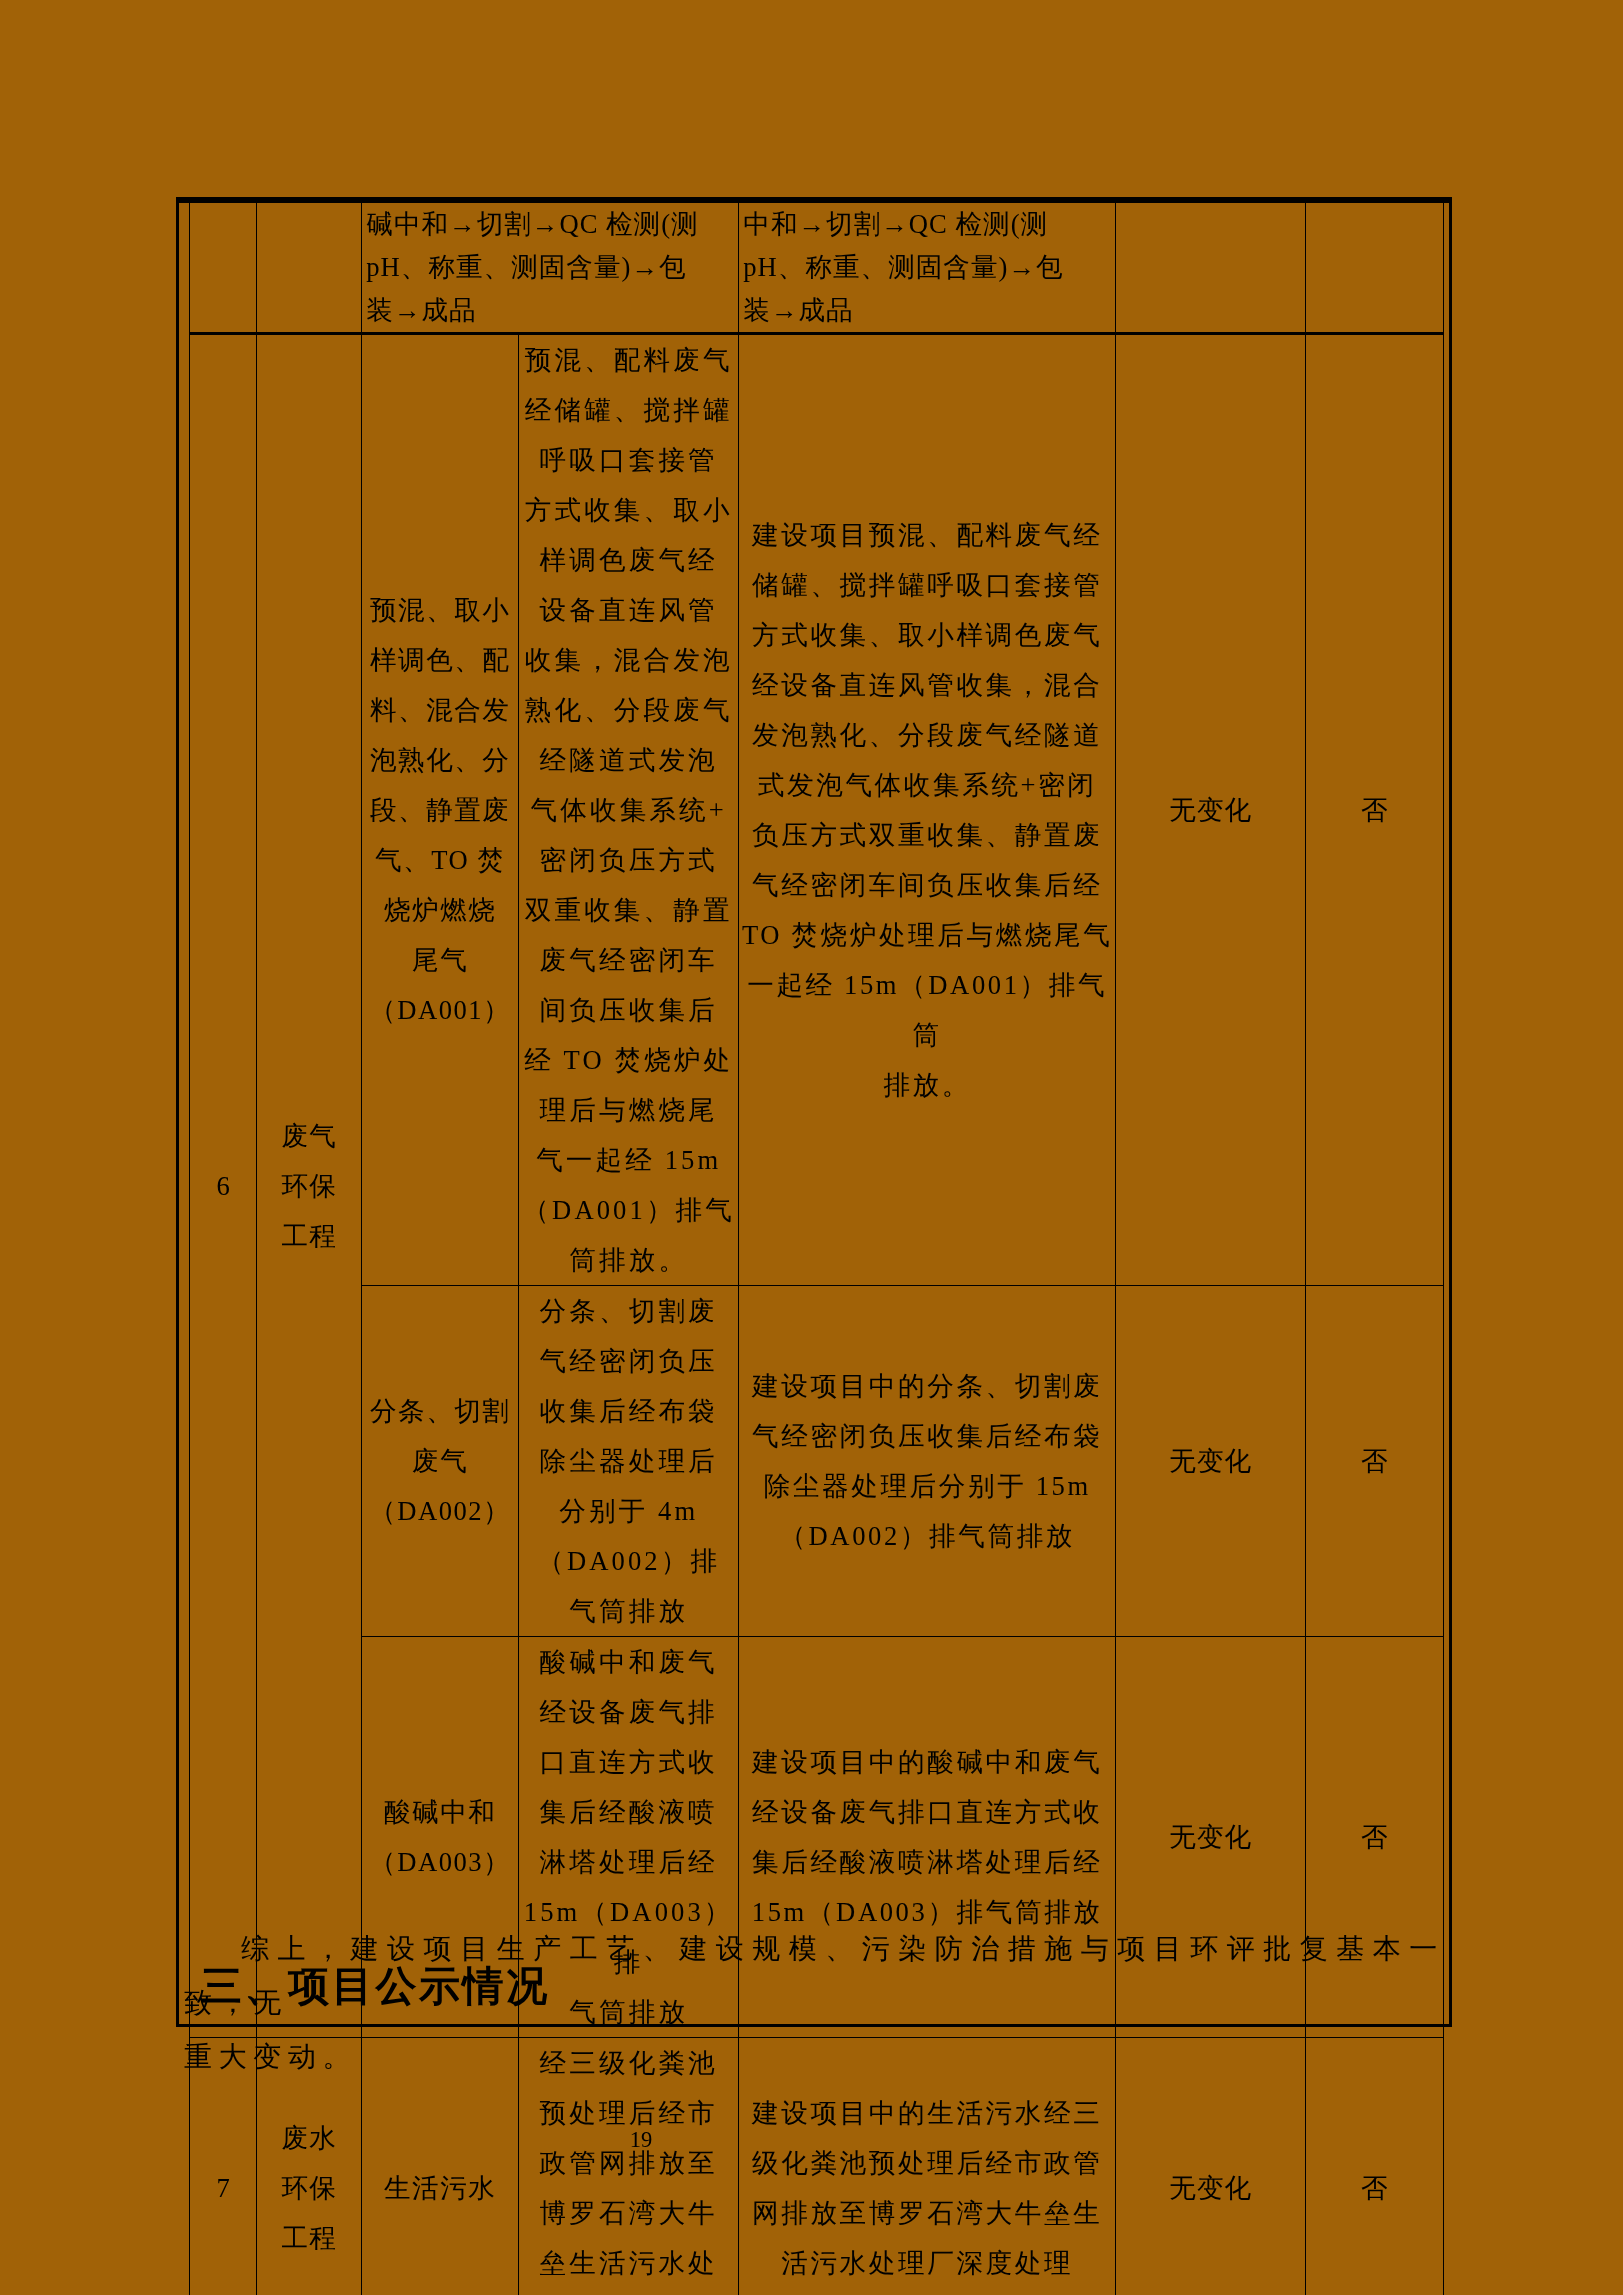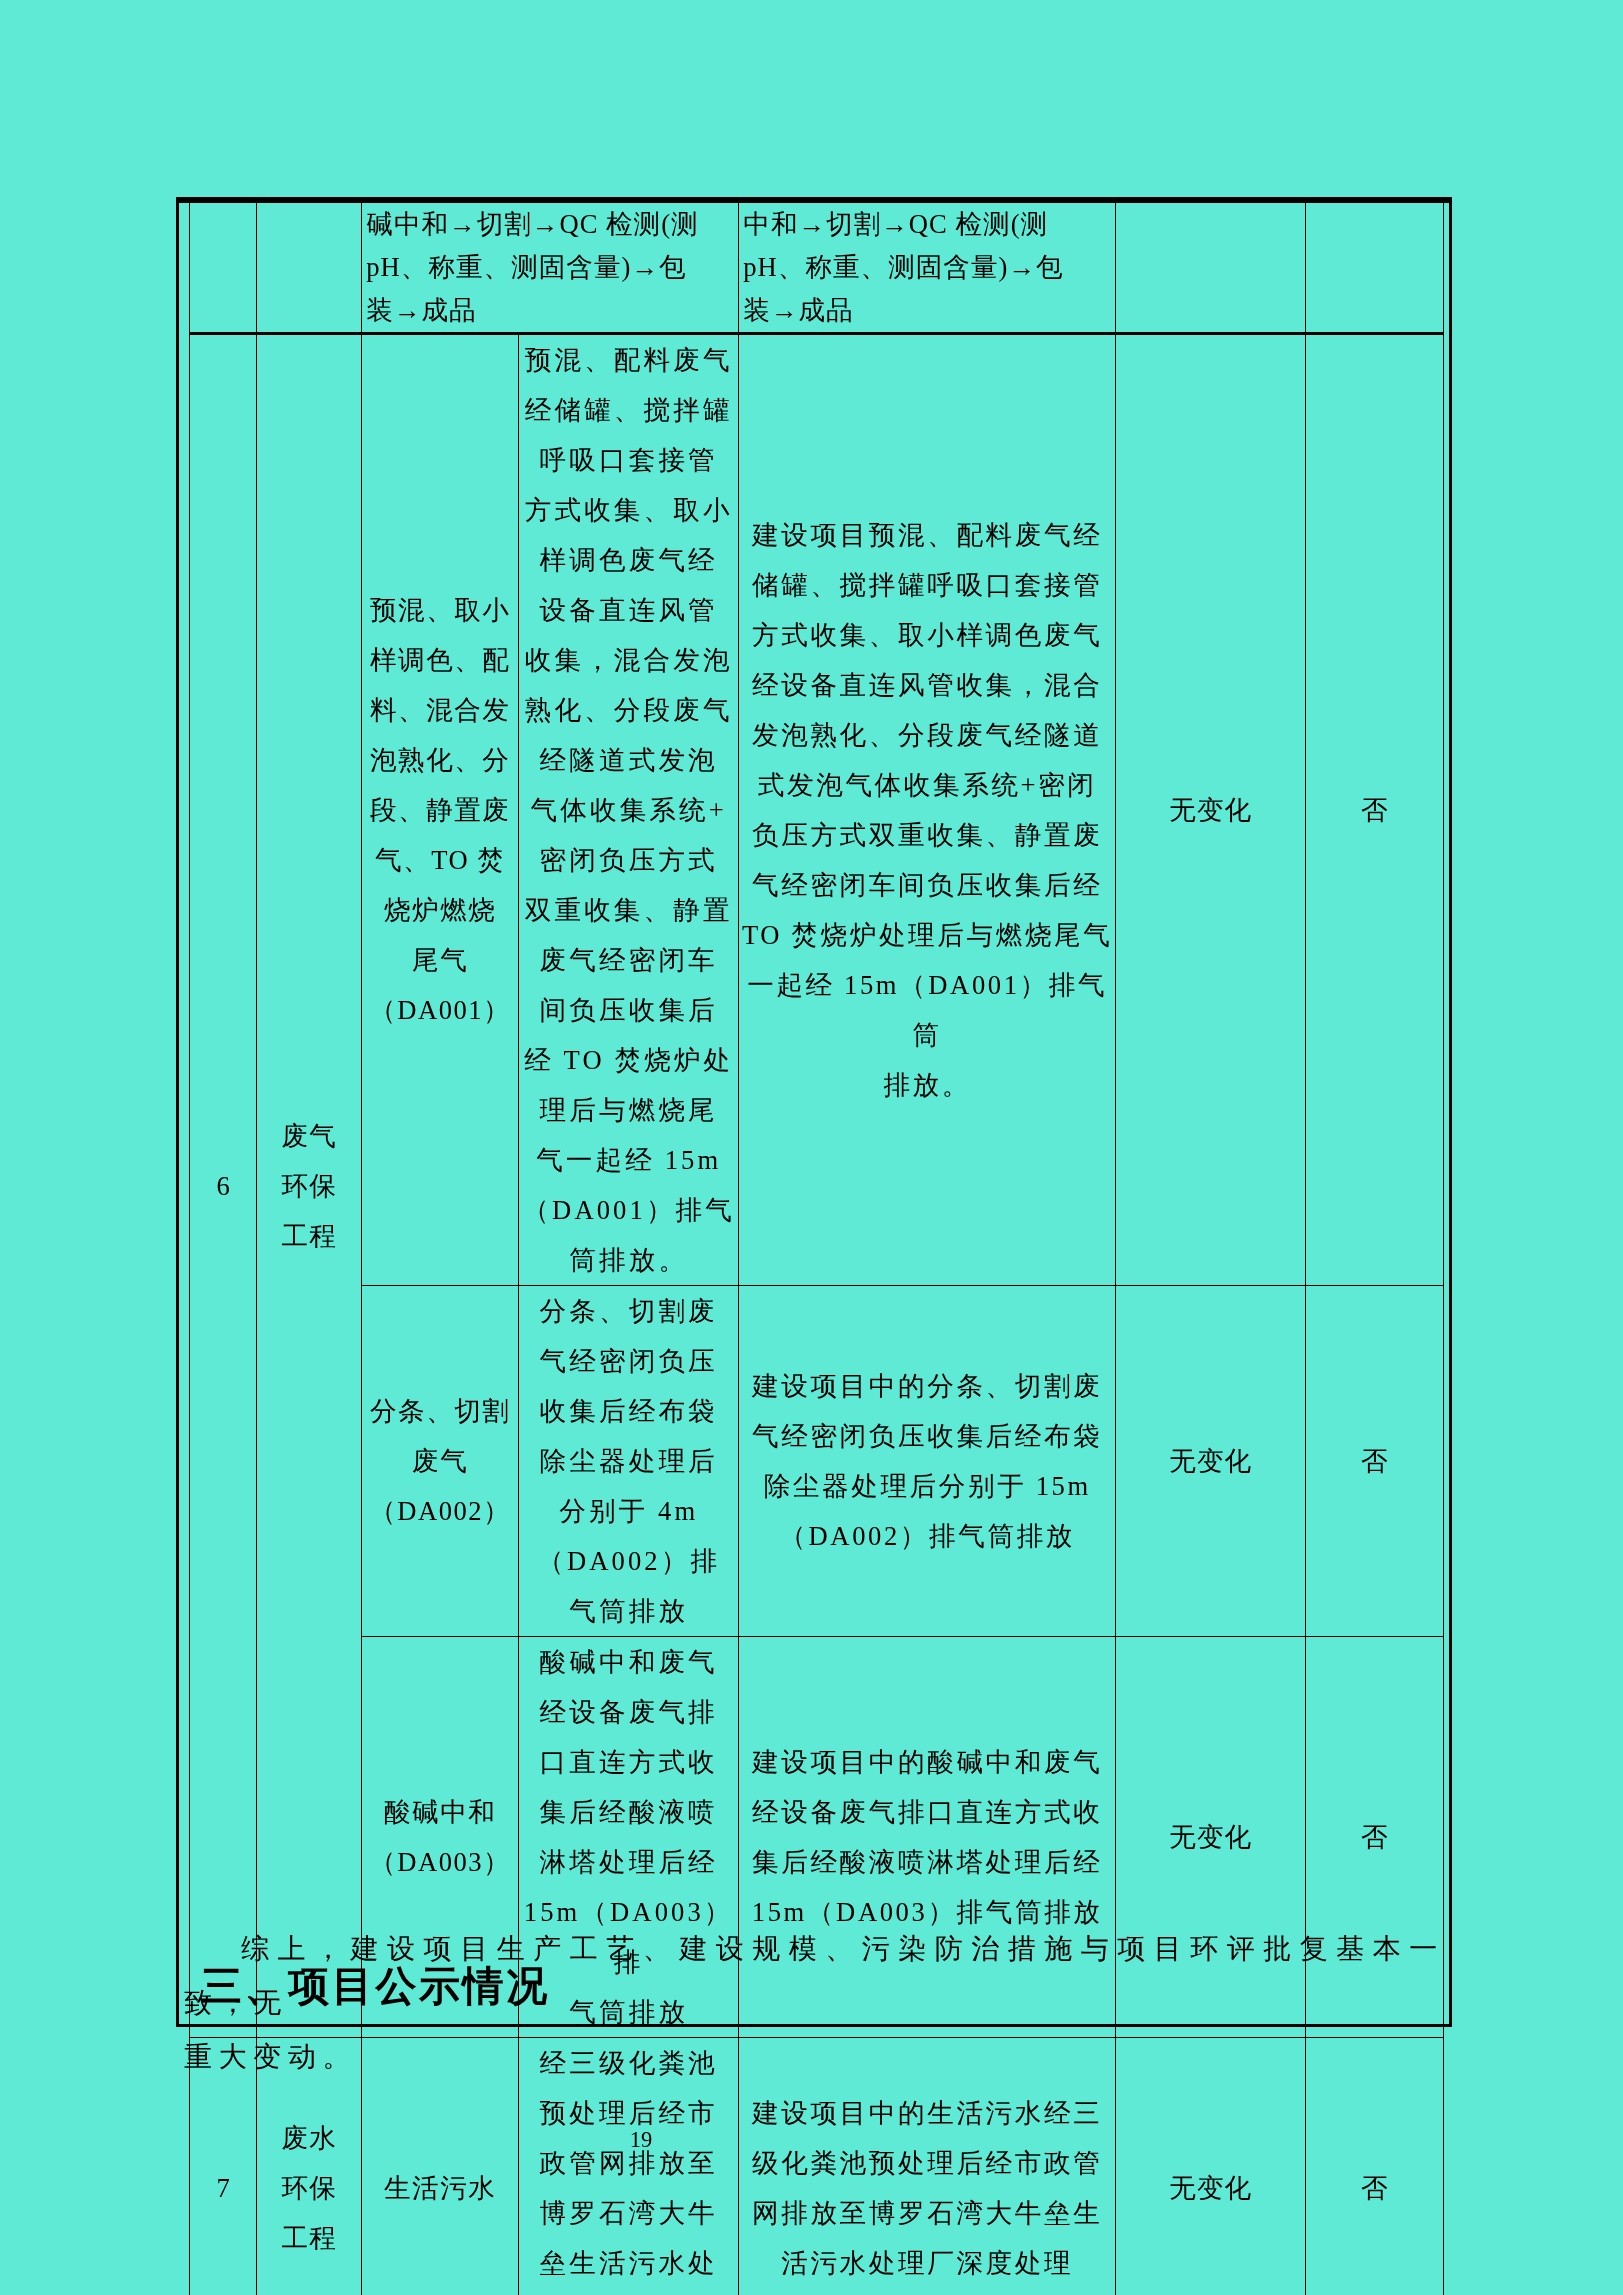--- a/index.html
+++ b/index.html
@@ -5,21 +5,21 @@
   * { margin: 0; padding: 0; box-sizing: border-box; }
   html, body { background: #ffffff; }
   body {
     font-family: "Liberation Serif", "DejaVu Serif", serif;
     color: #000;
   }
   .page {
     position: relative;
     width: 1623px;
     height: 2295px;
-    background: #5eead4;
+    background: #a16207;
     overflow: hidden;
   }
   
   .frame {
     position: absolute;
     left: 176px;
     top: 197px;
     width: 1276px;
     height: 1830px;
     border: 3.1px solid #000;

